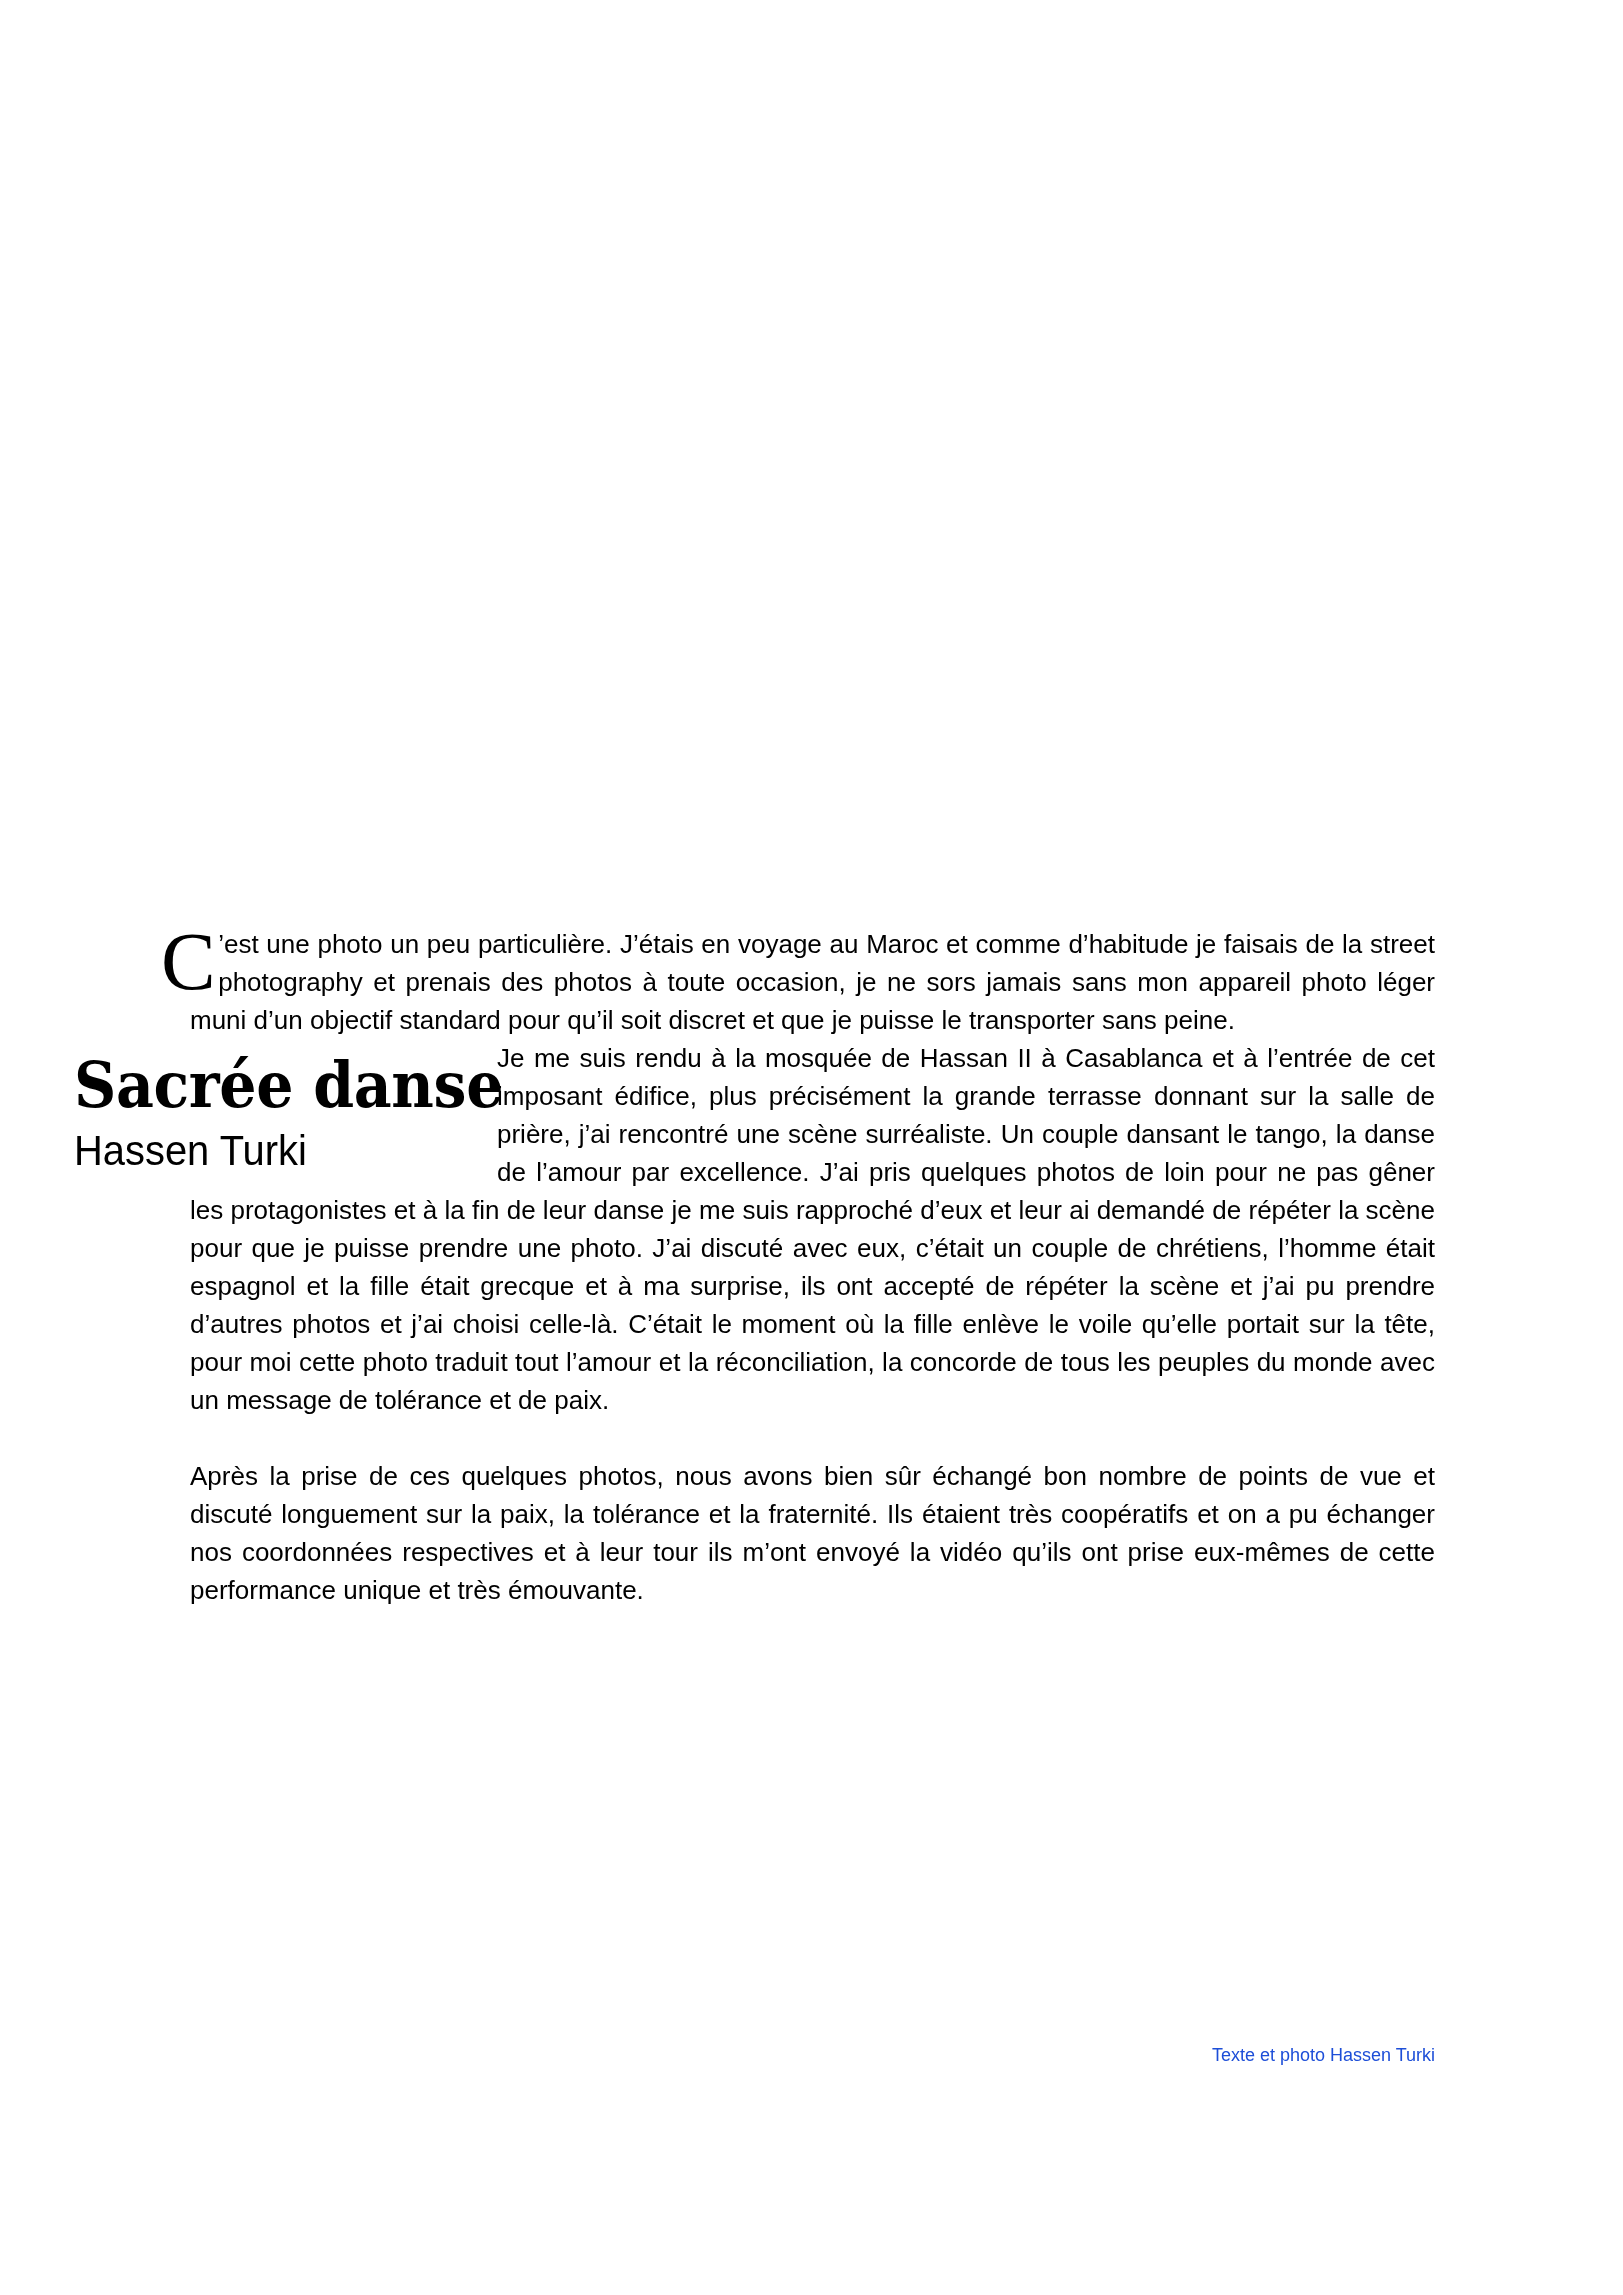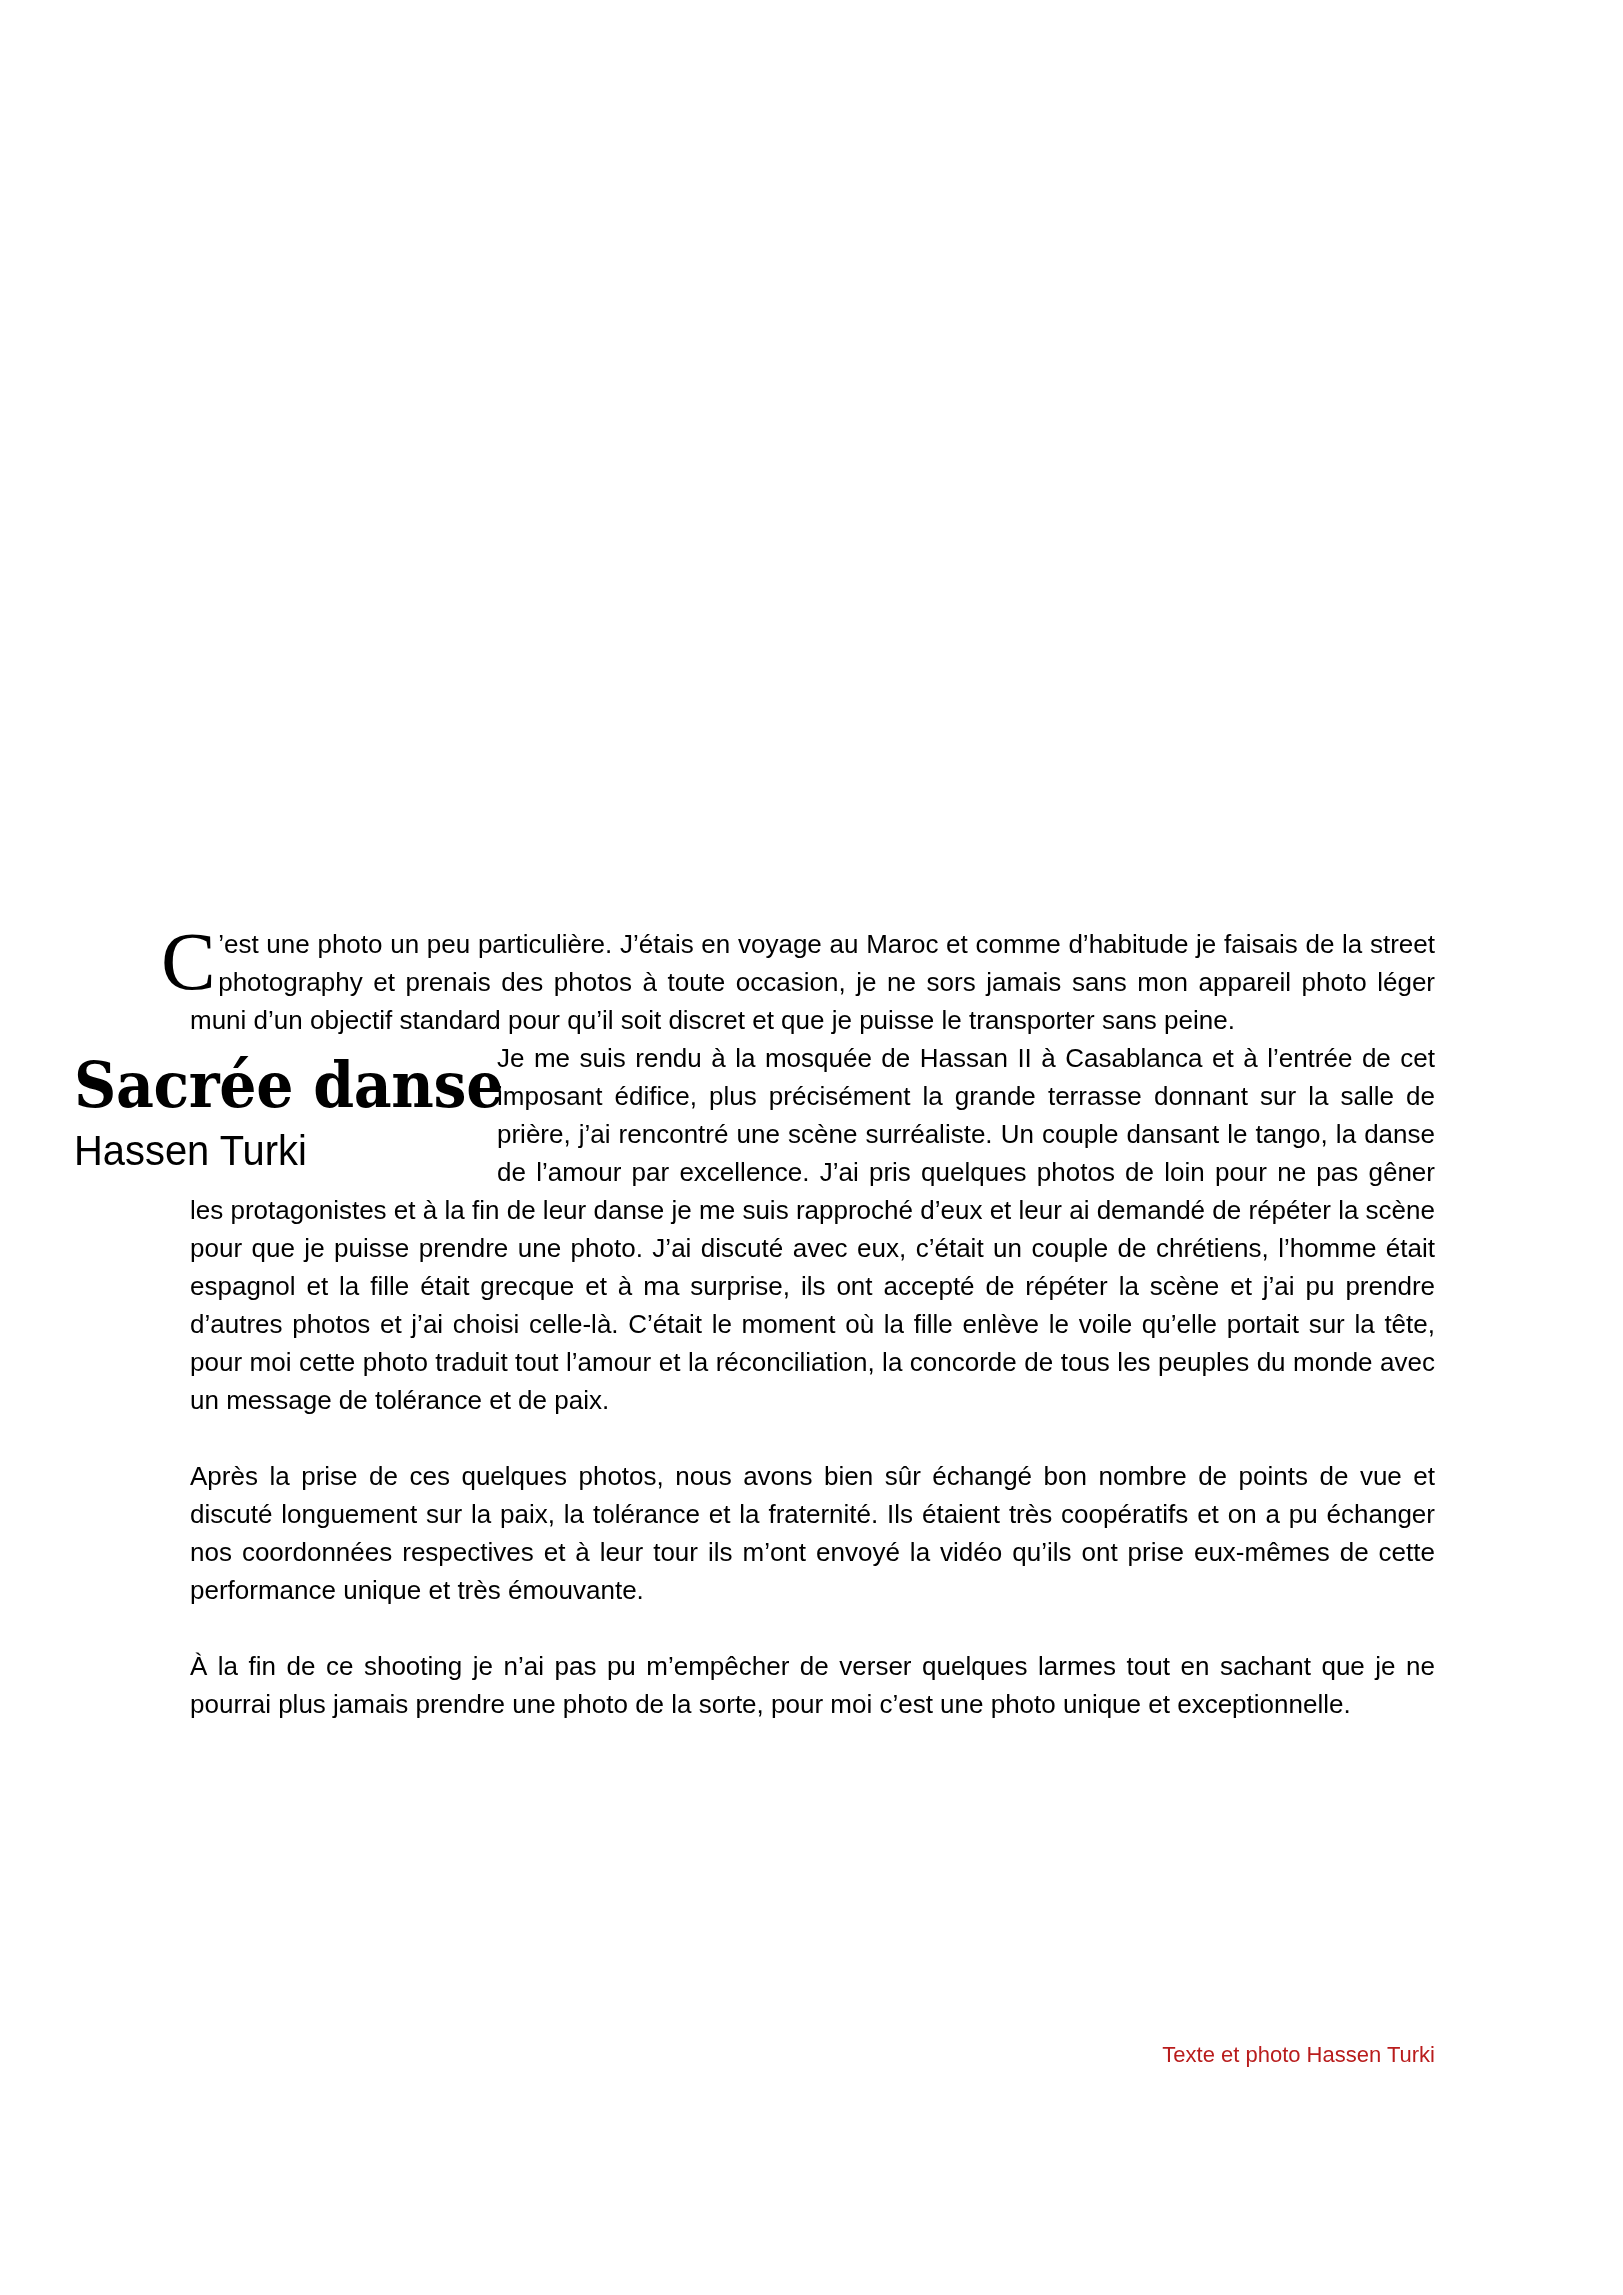--- a/index.html
+++ b/index.html
@@ -89,23 +89,23 @@
   }
 
   
   .signature {
     position: absolute;
     left: 190px;
     top: 2036px;
     width: 1245px;
     text-align: right;
     font-family: "Liberation Sans", "DejaVu Sans", sans-serif;
-    font-size: 22px;
+    font-size: 18px;
     line-height: 38px;
-    color: #b91c1c;
+    color: #1d4ed8;
   }
 
   .signature div {
     margin: 0;
   }
 
   .clearfix::after {
     content: "";
     display: table;
     clear: both;
@@ -122,21 +122,20 @@
 
     <div class="title-block">
       <h1 class="headline">Sacrée danse</h1>
       <div class="byline">Hassen Turki</div>
     </div>
 
     <p class="para">Je me suis rendu à la mosquée de Hassan II à Casablanca et à l’entrée de cet imposant édifice, plus précisément la grande terrasse donnant sur la salle de prière, j’ai rencontré une scène surréaliste. Un couple dansant le tango, la danse de l’amour par excellence. J’ai pris quelques photos de loin pour ne pas gêner les protagonistes et à la fin de leur danse je me suis rapproché d’eux et leur ai demandé de répéter la scène pour que je puisse prendre une photo. J’ai discuté avec eux, c’était un couple de chrétiens, l’homme était espagnol et la fille était grecque et à ma surprise, ils ont accepté de répéter la scène et j’ai pu prendre d’autres photos et j’ai choisi celle-là. C’était le moment où la fille enlève le voile qu’elle portait sur la tête, pour moi cette photo traduit tout l’amour et la réconciliation, la concorde de tous les peuples du monde avec un message de tolérance et de paix.</p>
 
     <p class="para">Après la prise de ces quelques photos, nous avons bien sûr échangé bon nombre de points de vue et discuté longuement sur la paix, la tolérance et la fraternité. Ils étaient très coopératifs et on a pu échanger nos coordonnées respectives et à leur tour ils m’ont envoyé la vidéo qu’ils ont prise eux-mêmes de cette performance unique et très émouvante.</p>
 
-    <p class="para">À la fin de ce shooting je n’ai pas pu m’empêcher de verser quelques larmes tout en sachant que je ne pourrai plus jamais prendre une photo de la sorte, pour moi c’est une photo unique et exceptionnelle.</p>
 
   </article>
 
   <div class="signature">
     <div>Texte et photo Hassen Turki</div>
   </div>
 
 </div>
 
 

